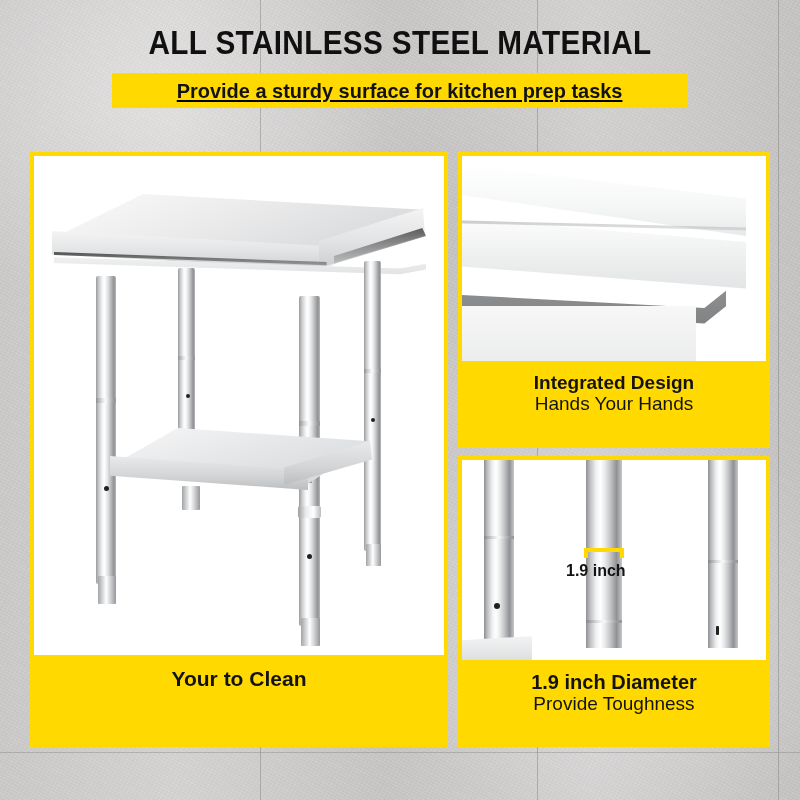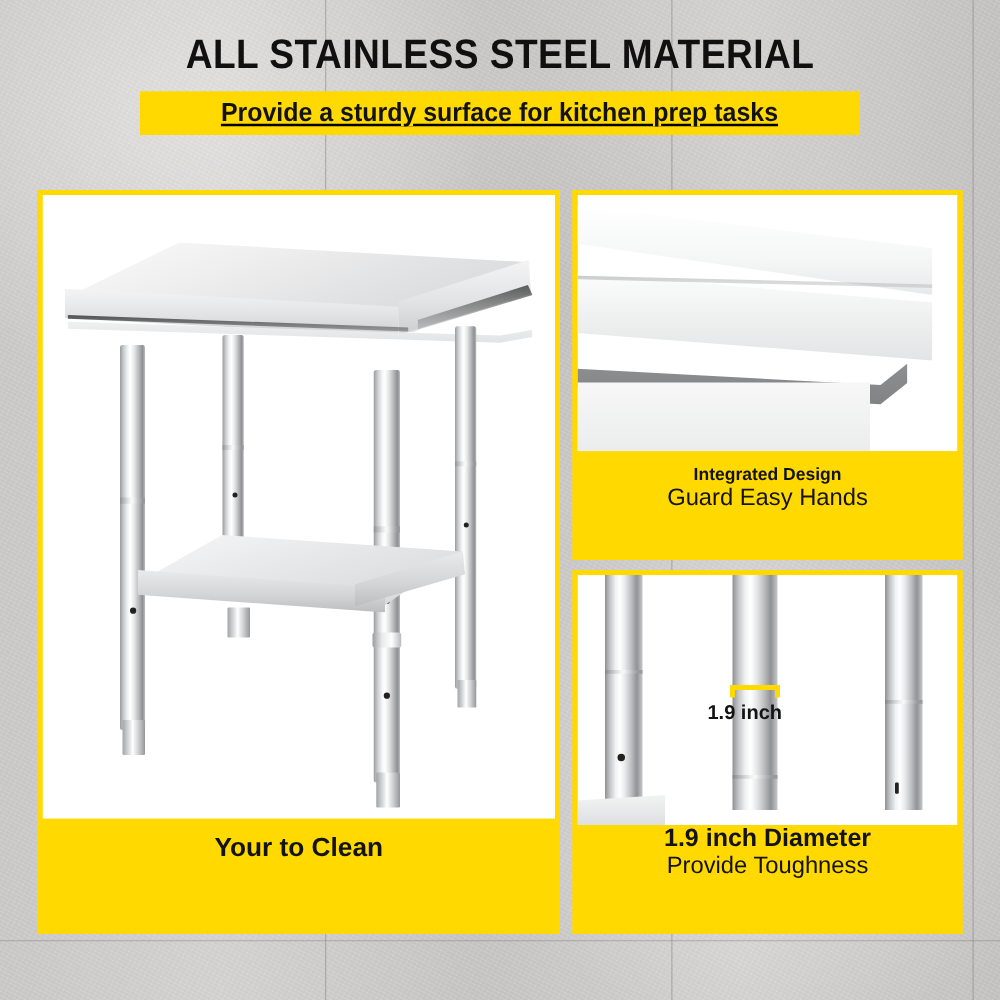--- a/index.html
+++ b/index.html
@@ -119,26 +119,26 @@
 
   #panel-left   { left: 30px;  top: 152px; width: 418px; height: 595px; }
   #panel-left .photo { position:absolute; left:0; top:0; width:410px; height:499px; }
   #panel-left .caption { bottom: 0; height: 88px; padding-top: 12px; }
   #panel-left .cap-main { font-size: 21px; }
   #panel-left .cap-sub  { font-size: 20px; }
 
   #panel-tr   { left: 458px; top: 152px; width: 312px; height: 296px; }
   #panel-tr .photo { position:absolute; left:0; top:0; width:304px; height:205px; }
   #panel-tr .caption { bottom: 0; height: 83px; padding-top: 11px; }
-  #panel-tr .cap-main { font-size: 14px; }
+  #panel-tr .cap-main { font-size: 19px; }
   #panel-tr .cap-sub  { font-size: 19px; }
 
   #panel-br   { left: 458px; top: 456px; width: 312px; height: 291px; }
   #panel-br .photo { position:absolute; left:0; top:0; width:304px; height:200px; }
-  #panel-br .caption { bottom: 0; height: 83px; }
+  #panel-br .caption { bottom: 0; height: 83px; padding-top: 11px; }
   #panel-br .cap-main { font-size: 20px; }
   #panel-br .cap-sub  { font-size: 19px; }
 
   
   .steel-top-face {
     position: absolute;
     background: linear-gradient(160deg, #fbfbfb 0%, #ececed 38%, #dddedf 70%, #eff0f0 100%);
   }
   .steel-edge {
     position: absolute;
@@ -295,21 +295,21 @@
                   background:linear-gradient(180deg, rgba(150,152,154,0.55), rgba(255,255,255,0));
                   clip-path: polygon(0% 10%, 100% 40%, 100% 52%, 0% 22%);"></div>
       <div class="edge-shadow" style="left:-6px; top:130px; width:270px; height:48px;
                   clip-path: polygon(0% 18%, 92% 46%, 100% 10%, 100% 42%, 92% 78%, 0% 50%);"></div>
       <div style="position:absolute; left:-6px; top:150px; width:240px; height:56px;
                   background:linear-gradient(180deg,#f7f7f8,#ebecec);"></div>
     </div>
 
     <div class="caption">
       <div class="cap-main">Integrated Design</div>
-      <div class="cap-sub">Guard Easy Hands</div>
+      <div class="cap-sub">Hands Your Hands</div>
     </div>
   </div>
 
   <div class="panel" id="panel-br">
     <div class="photo">
 
       <div class="cl-leg" style="left:22px; top:0px; width:30px; height:182px;"></div>
       <div style="position:absolute; left:22px; top:76px; width:30px; height:3px;
                   background:linear-gradient(90deg, rgba(120,122,124,0.6), rgba(255,255,255,0.6), rgba(120,122,124,0.6));"></div>
       <div class="bolt" style="left:32px; top:143px; width:6px; height:6px;"></div>

